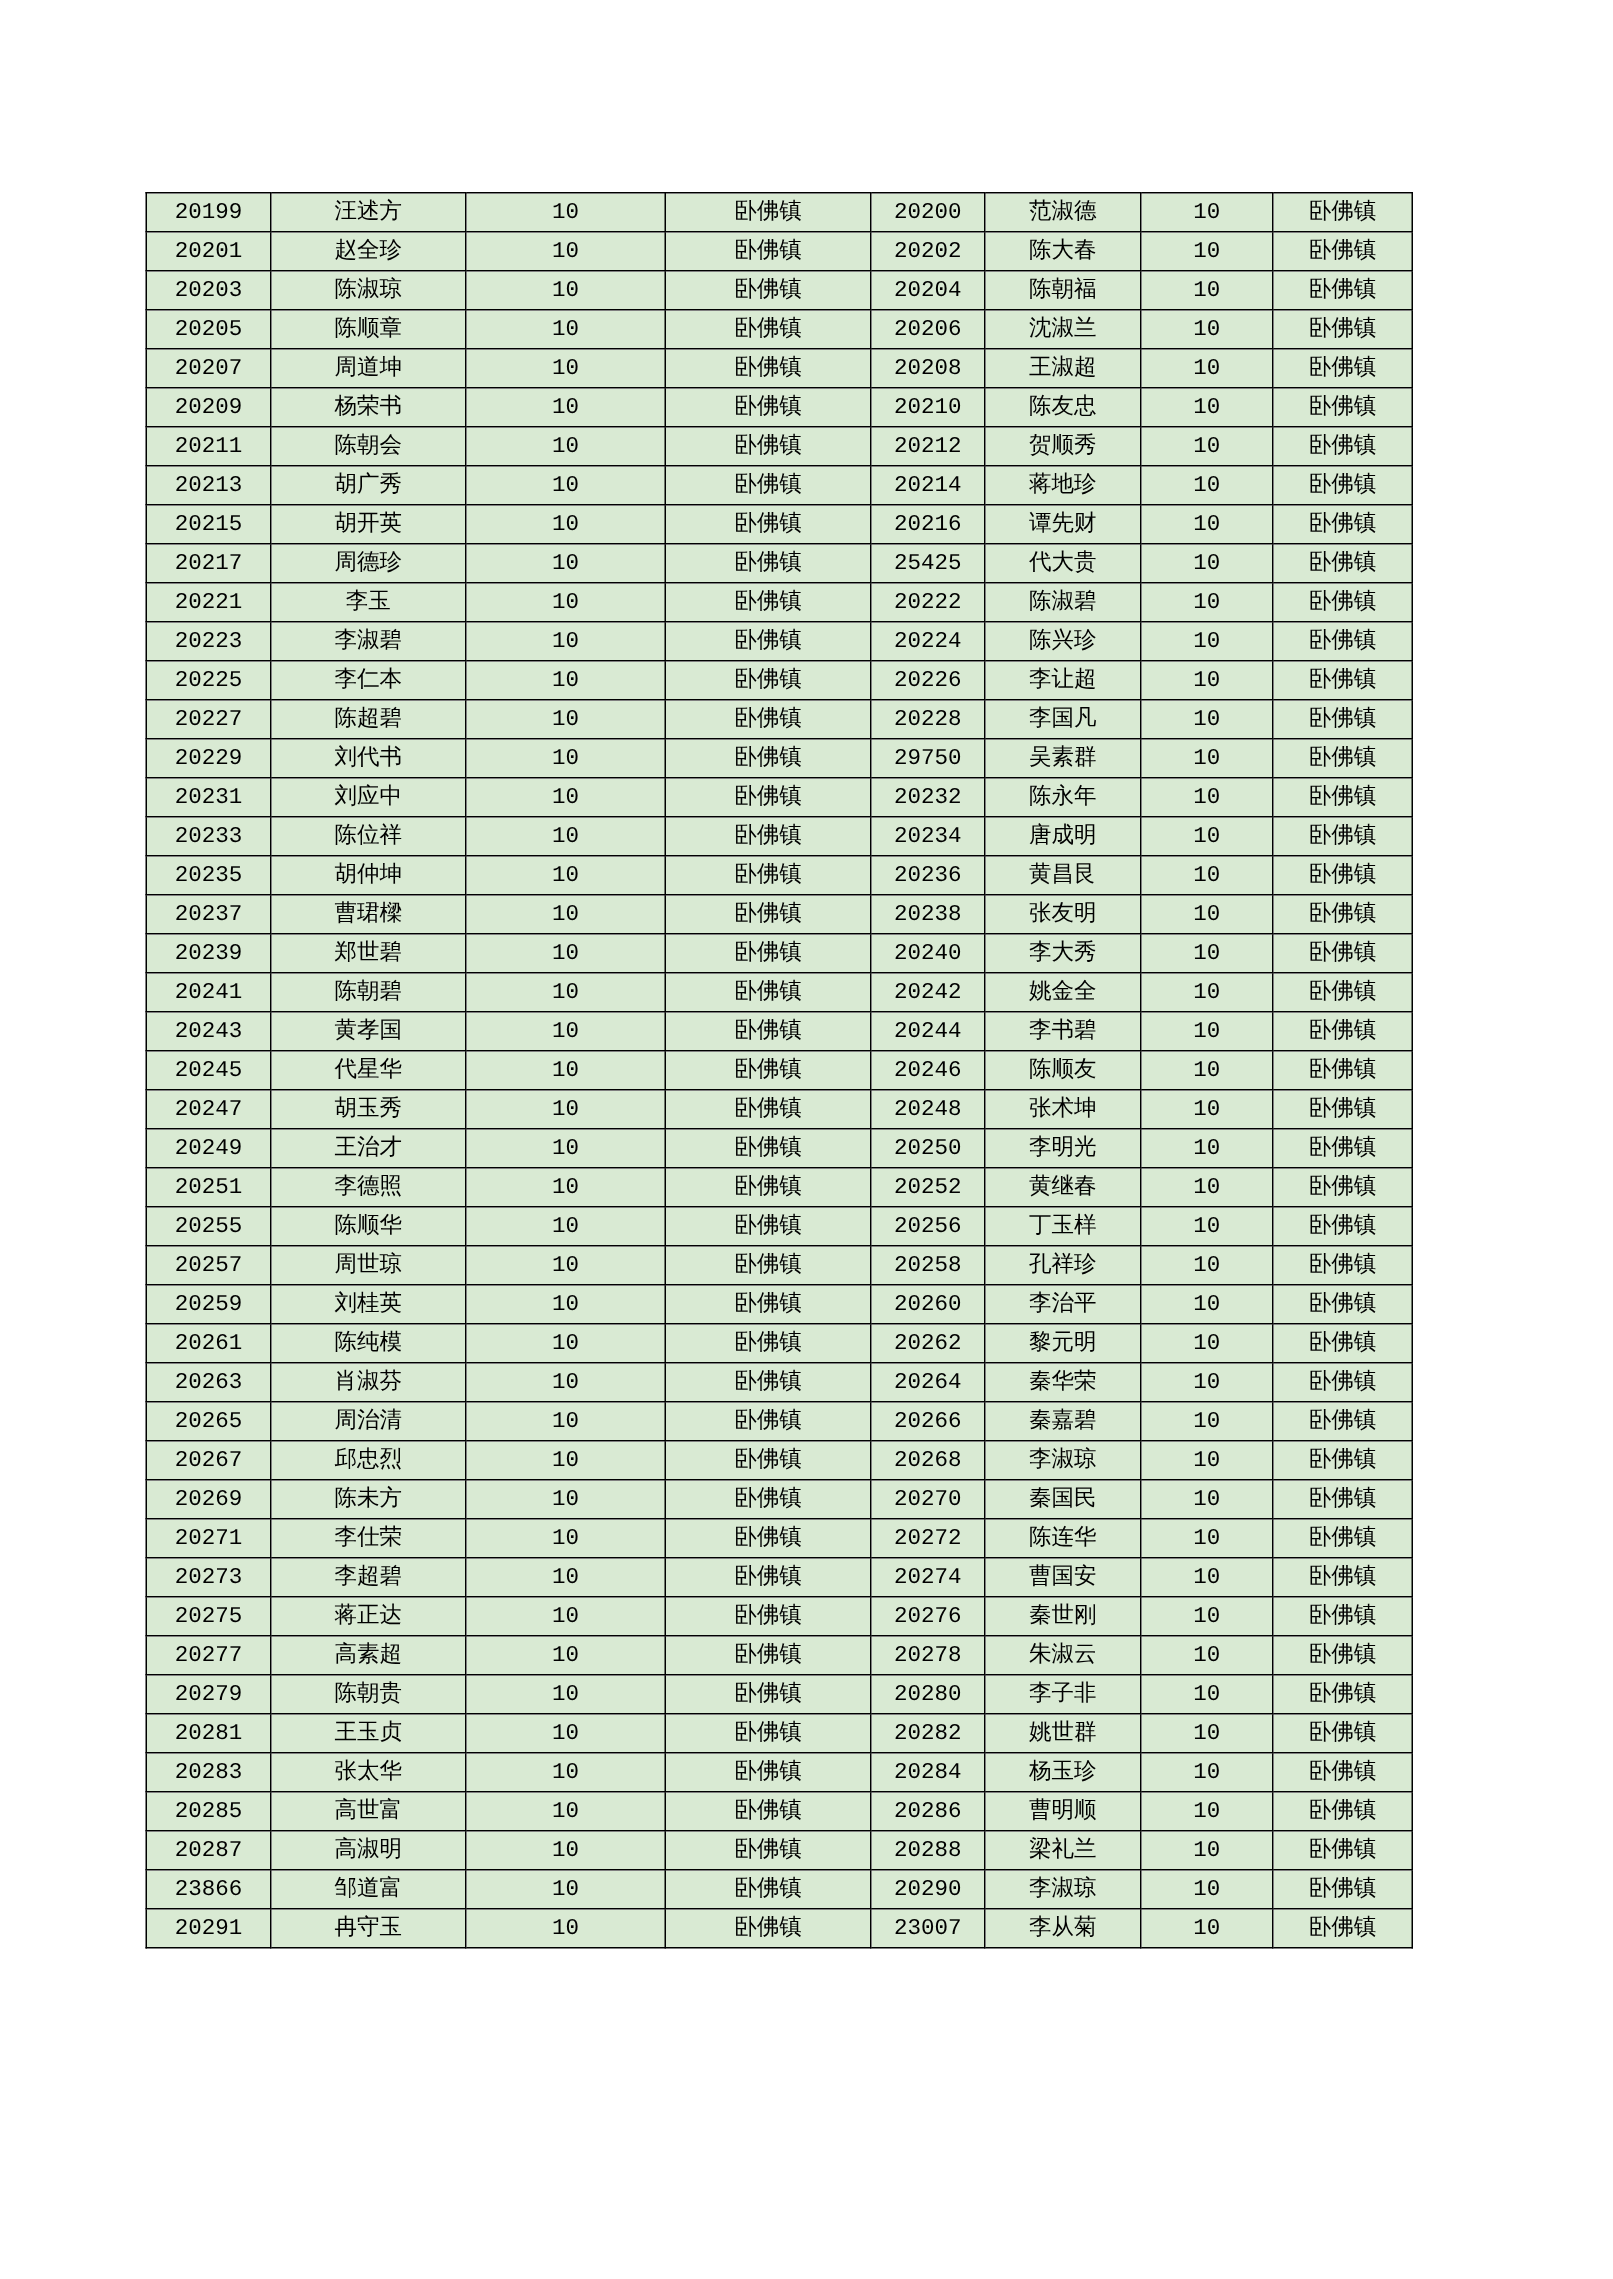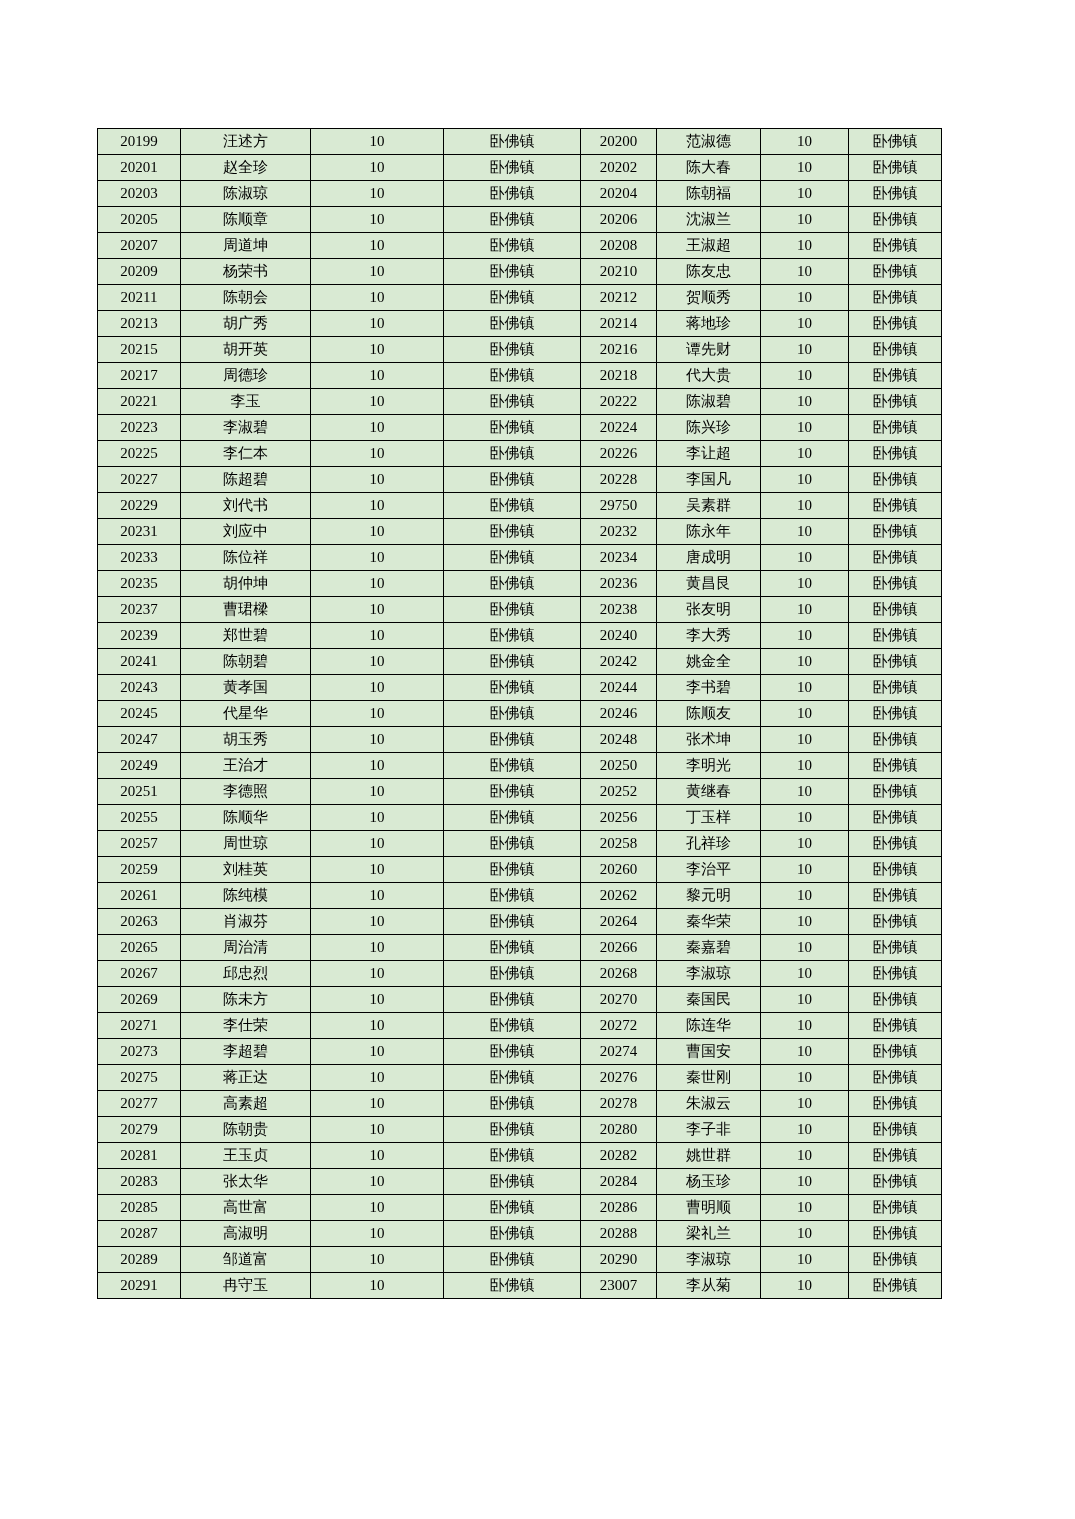--- a/index.html
+++ b/index.html
@@ -11,20 +11,21 @@
     width: 1075px;
     height: 1519px;
     position: relative;
     font-family: "Liberation Serif", "DejaVu Serif", serif;
     color: #000000;
   }
   .page {
     position: absolute;
     left: 97px;
     top: 128px;
+    font-family: Liberation Mono, monospace;
   }
   table.data-table {
     border-collapse: collapse;
     table-layout: fixed;
     width: 844px;
   }
   table.data-table td {
     border: 1px solid #000000;
     background: #d9ead3;
     height: 25px;
@@ -141,21 +142,21 @@
           <td>20216</td>
           <td>谭先财</td>
           <td>10</td>
           <td>卧佛镇</td>
         </tr>
         <tr>
           <td>20217</td>
           <td>周德珍</td>
           <td>10</td>
           <td>卧佛镇</td>
-          <td>20218</td>
+          <td>25425</td>
           <td>代大贵</td>
           <td>10</td>
           <td>卧佛镇</td>
         </tr>
         <tr>
           <td>20221</td>
           <td>李玉</td>
           <td>10</td>
           <td>卧佛镇</td>
           <td>20222</td>
@@ -477,21 +478,21 @@
           <td>20287</td>
           <td>高淑明</td>
           <td>10</td>
           <td>卧佛镇</td>
           <td>20288</td>
           <td>梁礼兰</td>
           <td>10</td>
           <td>卧佛镇</td>
         </tr>
         <tr>
-          <td>20289</td>
+          <td>23866</td>
           <td>邹道富</td>
           <td>10</td>
           <td>卧佛镇</td>
           <td>20290</td>
           <td>李淑琼</td>
           <td>10</td>
           <td>卧佛镇</td>
         </tr>
         <tr>
           <td>20291</td>

